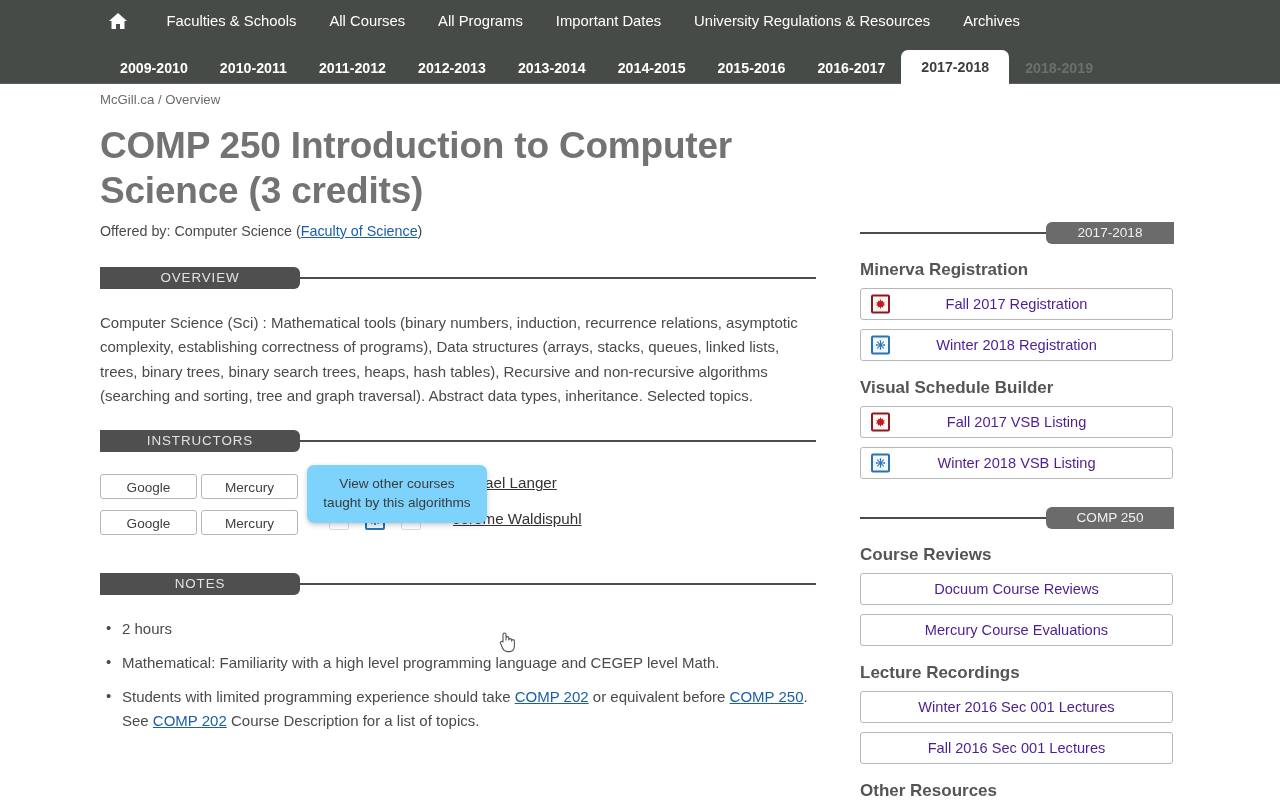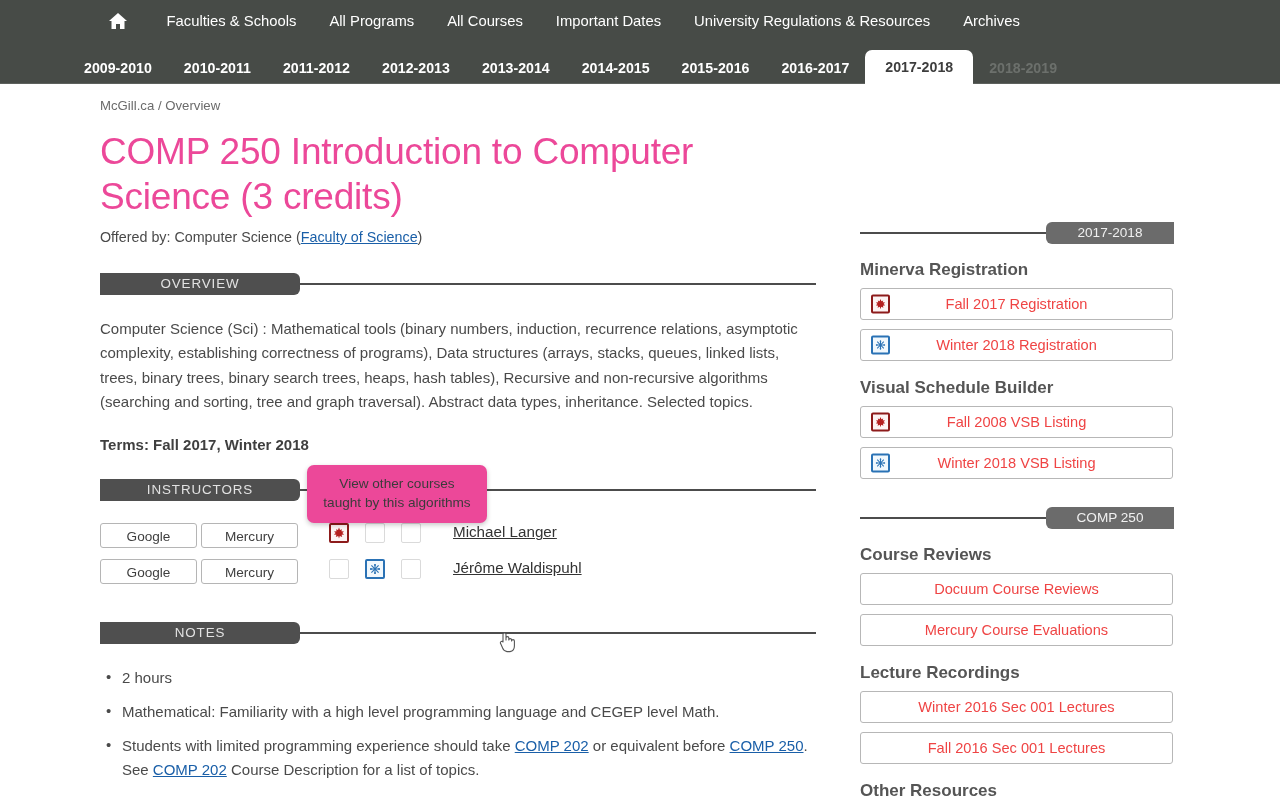--- a/index.html
+++ b/index.html
@@ -43,21 +43,21 @@
     padding: 0 12.5px;
     white-space: nowrap;
     line-height: 42px;
     cursor: pointer;
   }
 
   .yearnav {
     display: flex;
     align-items: flex-end;
     height: 42px;
-    padding-left: 68px;
+    padding-left: 104px;
     gap: 0;
   }
   .yeartab {
     font-size: 14.2px;
     font-weight: bold;
     color: #ffffff;
     padding: 0 16px;
     height: 32px;
     line-height: 32px;
     white-space: nowrap;
@@ -79,36 +79,36 @@
   
   .page {
     position: relative;
     width: 1280px;
     height: 716px;
     background: #fff;
   }
   .content {
     position: absolute;
     left: 100px;
-    top: 14px;
+    top: 8px;
     width: 716px;
   }
 
   .breadcrumb {
     font-size: 13.2px;
     color: #6b6b6b;
     margin-bottom: 16px;
   }
   .breadcrumb span { cursor: pointer; }
 
   h1.page-title {
     font-size: 37px;
     line-height: 45px;
-    font-weight: normal;
-    color: #ec4899;
+    font-weight: bold;
+    color: #737373;
     margin: 0 0 10px 0;
     letter-spacing: -0.2px;
   }
 
   .offered {
     font-size: 14.3px;
     color: #4a4a4a;
     margin: 0 0 28px 0;
   }
   a.link {
@@ -199,21 +199,21 @@
     cursor: pointer;
   }
 
   
   .tooltip {
     position: absolute;
     left: 307px;
     top: 381px;
     width: 180px;
     padding: 9px 10px 11px;
-    background: #ec4899;
+    background: #7dd3fc;
     border-radius: 7px;
     box-shadow: 0 2px 5px rgba(0,0,0,0.22);
     font-size: 13.6px;
     line-height: 19px;
     color: #3b3b3b;
     text-align: center;
     z-index: 50;
   }
   .cursor {
     position: absolute;
@@ -285,21 +285,21 @@
   .side-btn {
     position: relative;
     display: flex;
     align-items: center;
     justify-content: center;
     width: 313px;
     height: 32px;
     border: 1px solid #b7b7b7;
     border-radius: 3px;
     background: #fff;
-    color: #ef4444;
+    color: #4c1d95;
     font-size: 14.6px;
     margin-bottom: 9px;
     cursor: pointer;
   }
   .side-btn .ico {
     position: absolute;
     left: 10px;
     top: 50%;
     transform: translateY(-50%);
     width: 19px; height: 19px;
@@ -314,22 +314,22 @@
 <body>
 
 <div class="topbar">
   <div class="mainnav">
     <span class="home-icon">
       <svg width="20" height="18" viewBox="0 0 20 18">
         <path d="M10 1 L19 9 L16.5 9 L16.5 17 L12 17 L12 12 L8 12 L8 17 L3.5 17 L3.5 9 L1 9 Z" fill="#ffffff"></path>
       </svg>
     </span>
     <a>Faculties &amp; Schools</a>
+    <a>All Courses</a>
     <a>All Programs</a>
-    <a>All Courses</a>
     <a>Important Dates</a>
     <a>University Regulations &amp; Resources</a>
     <a>Archives</a>
   </div>
 
   <div class="yearnav">
     <div class="yeartab">2009-2010</div>
     <div class="yeartab">2010-2011</div>
     <div class="yeartab">2011-2012</div>
     <div class="yeartab">2012-2013</div>
@@ -353,21 +353,20 @@
     <h1 class="page-title">COMP 250 Introduction to Computer Science (3 credits)</h1>
 
     <p class="offered"><span>Offered by: Computer Science (</span><a class="link">Faculty of Science</a><span>)</span></p>
 
     <div class="sect-head">
       <div class="rule"></div>
       <div class="tab">OVERVIEW</div>
     </div>
 
     <p class="body-text">Computer Science (Sci) : Mathematical tools (binary numbers, induction, recurrence relations, asymptotic complexity, establishing correctness of programs), Data structures (arrays, stacks, queues, linked lists, trees, binary trees, binary search trees, heaps, hash tables), Recursive and non-recursive algorithms (searching and sorting, tree and graph traversal). Abstract data types, inheritance. Selected topics.</p>
-    <p class="terms">Terms: Fall 2017, Winter 2018</p>
 
     <div class="sect-head">
       <div class="rule"></div>
       <div class="tab">INSTRUCTORS</div>
     </div>
 
     <div class="instr-table">
       <div class="instr-row">
         <button class="btn-sm">Google</button>
         <button class="btn-sm">Mercury</button>
@@ -455,21 +454,21 @@
     </div>
 
     <div class="side-group">
       <div class="side-group-title">Visual Schedule Builder</div>
       <div class="side-btn">
         <span class="ico fall">
           <svg width="11" height="11" viewBox="0 0 12 12">
               <path d="M6 0.6 L7 3 L9 2.2 L8.4 4.2 L11 4.4 L9.3 6 L11.2 7.4 L8.6 7.8 L9.2 10 L6.8 9 L6 11.6 L5.2 9 L2.8 10 L3.4 7.8 L0.8 7.4 L2.7 6 L1 4.4 L3.6 4.2 L3 2.2 L5 3 Z" fill="#b51f1f"></path>
             </svg>
         </span>
-        <span>Fall 2008 VSB Listing</span>
+        <span>Fall 2017 VSB Listing</span>
       </div>
       <div class="side-btn">
         <span class="ico winter">
           <svg width="11" height="11" viewBox="0 0 12 12" stroke="#2a72b5" stroke-width="1.1" fill="none">
             <line x1="6" y1="1" x2="6" y2="11"></line>
               <line x1="1" y1="6" x2="11" y2="6"></line>
             <line x1="2.4" y1="2.4" x2="9.6" y2="9.6"></line>
               <line x1="9.6" y1="2.4" x2="2.4" y2="9.6"></line>
             <circle cx="6" cy="6" r="1.2" fill="#2a72b5" stroke="none"></circle>
             <circle cx="6" cy="2" r="0.9" fill="#2a72b5" stroke="none"></circle>

